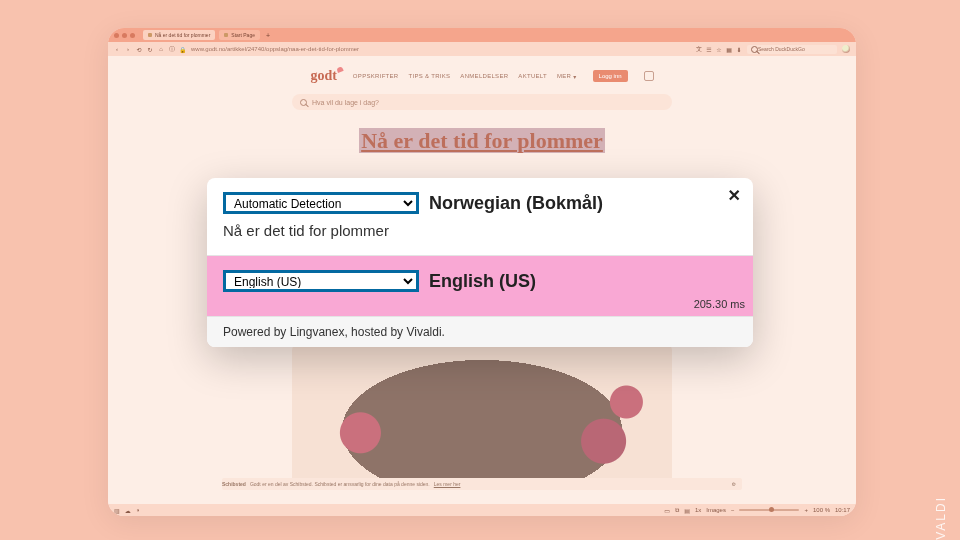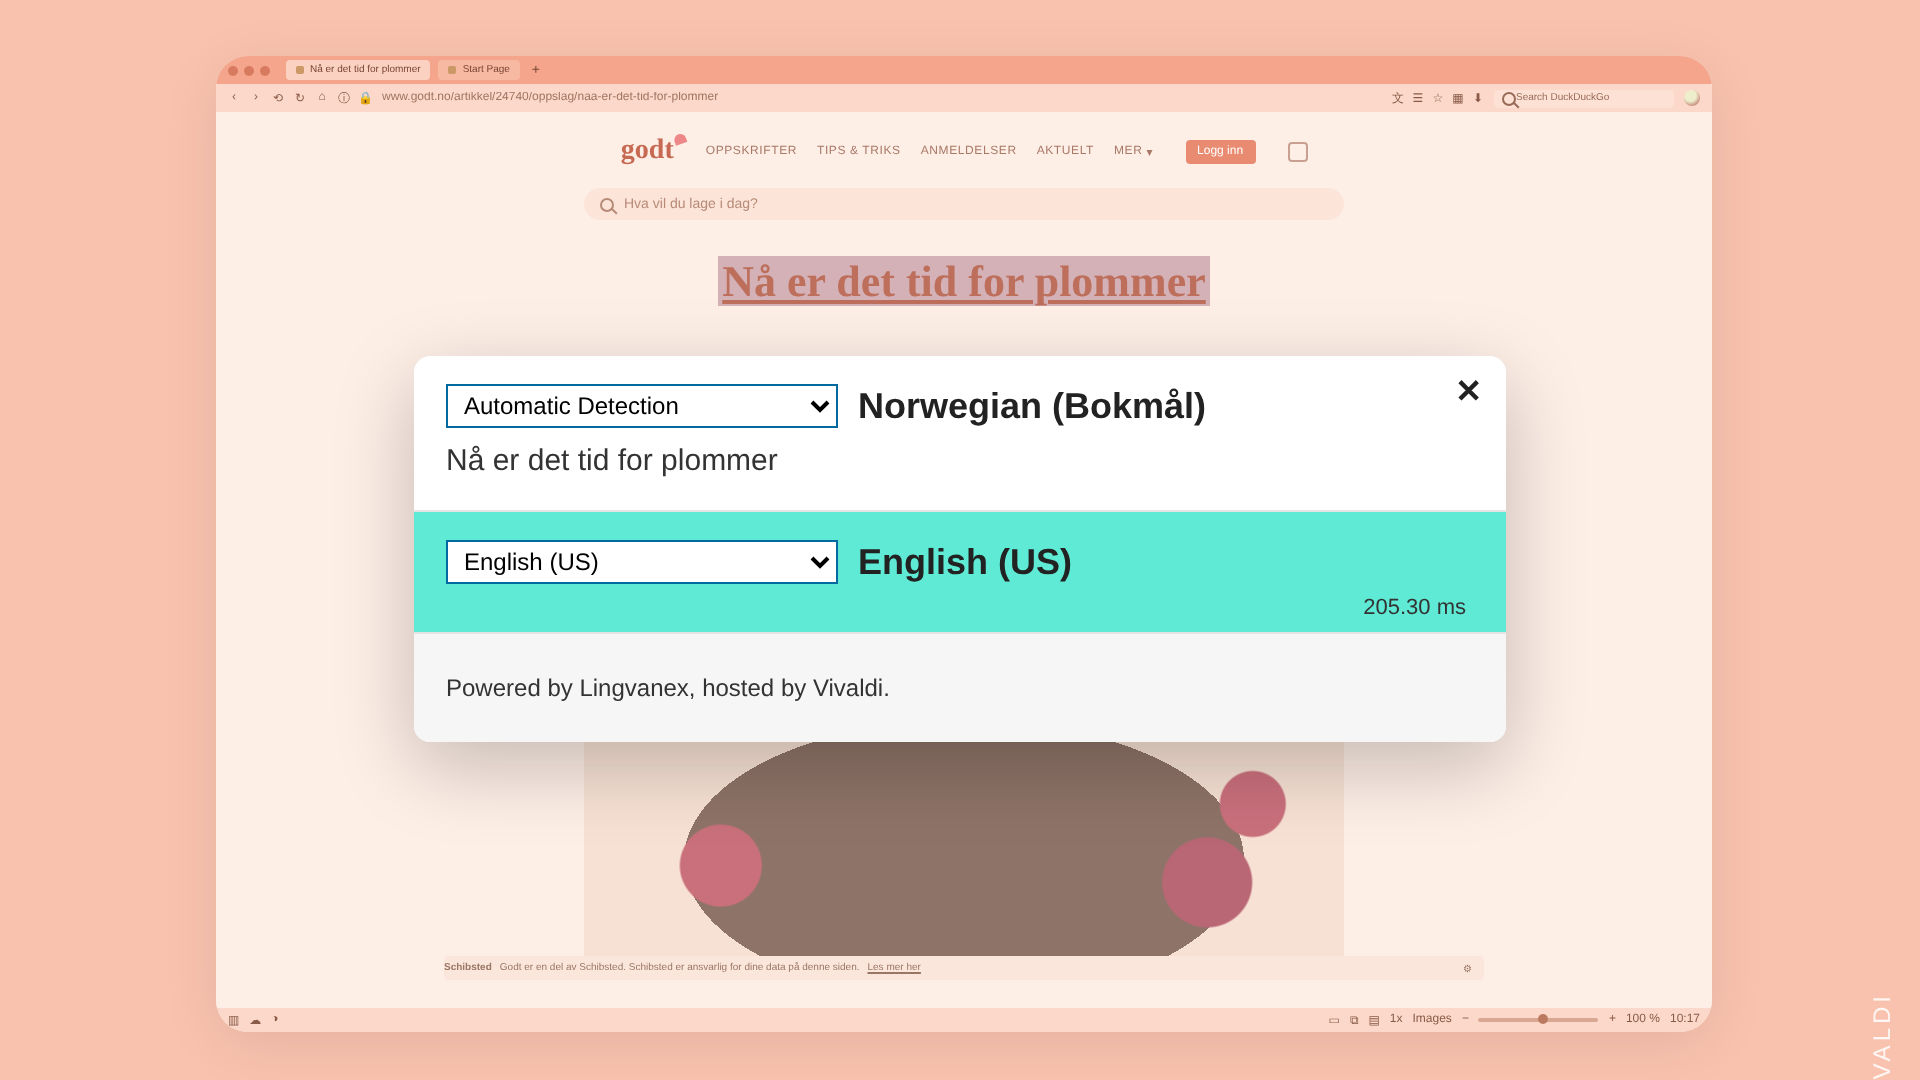--- a/index.html
+++ b/index.html
@@ -177,36 +177,36 @@
     border-radius:8px;
     box-shadow: 0 12px 40px rgba(0,0,0,0.22);
     overflow:hidden;
     font-size:13px; color:#222;
   }
   .popup .close {
     position:absolute; top:8px; right:12px;
     font-size:16px; font-weight:bold; cursor:pointer;
   }
   .section { padding: 14px 16px 16px; }
-  .section.bottom { background:#5eead4; border-top:1px solid #e4e4e4; position:relative; }
+  .section.bottom { background:#f9a8d4; border-top:1px solid #e4e4e4; position:relative; }
   .row { display:flex; align-items:center; gap:10px; margin-bottom:8px; }
   select.lang {
     width:196px; height:22px;
     font-size:12px; padding:1px 4px;
-    border:1px solid #0369a1; background:#fff;
+    border:3px solid #0369a1; background:#fff;
   }
   .detected { font-size:18px; font-weight:600; }
   .text { font-size:15px; color:#333; margin-top:4px; }
   .timing {
-    position:absolute; right:20px; bottom:6px;
+    position:absolute; right:8px; bottom:6px;
     font-size:11px; color:#333;
   }
   .footer {
     background:#f6f6f6; border-top:1px solid #e4e4e4;
-    padding:20px 16px; font-size:12px; color:#333;
+    padding:8px 16px; font-size:12px; color:#333;
   }
 
   .mag {
     width:7px;height:7px;border:1px solid currentColor;border-radius:50%;
     position:relative; display:inline-block;
   }
   .mag::after{content:"";position:absolute;width:4px;height:1px;background:currentColor;right:-3px;bottom:-1px;transform:rotate(45deg);}
 </style>
 </head>
 <body>

